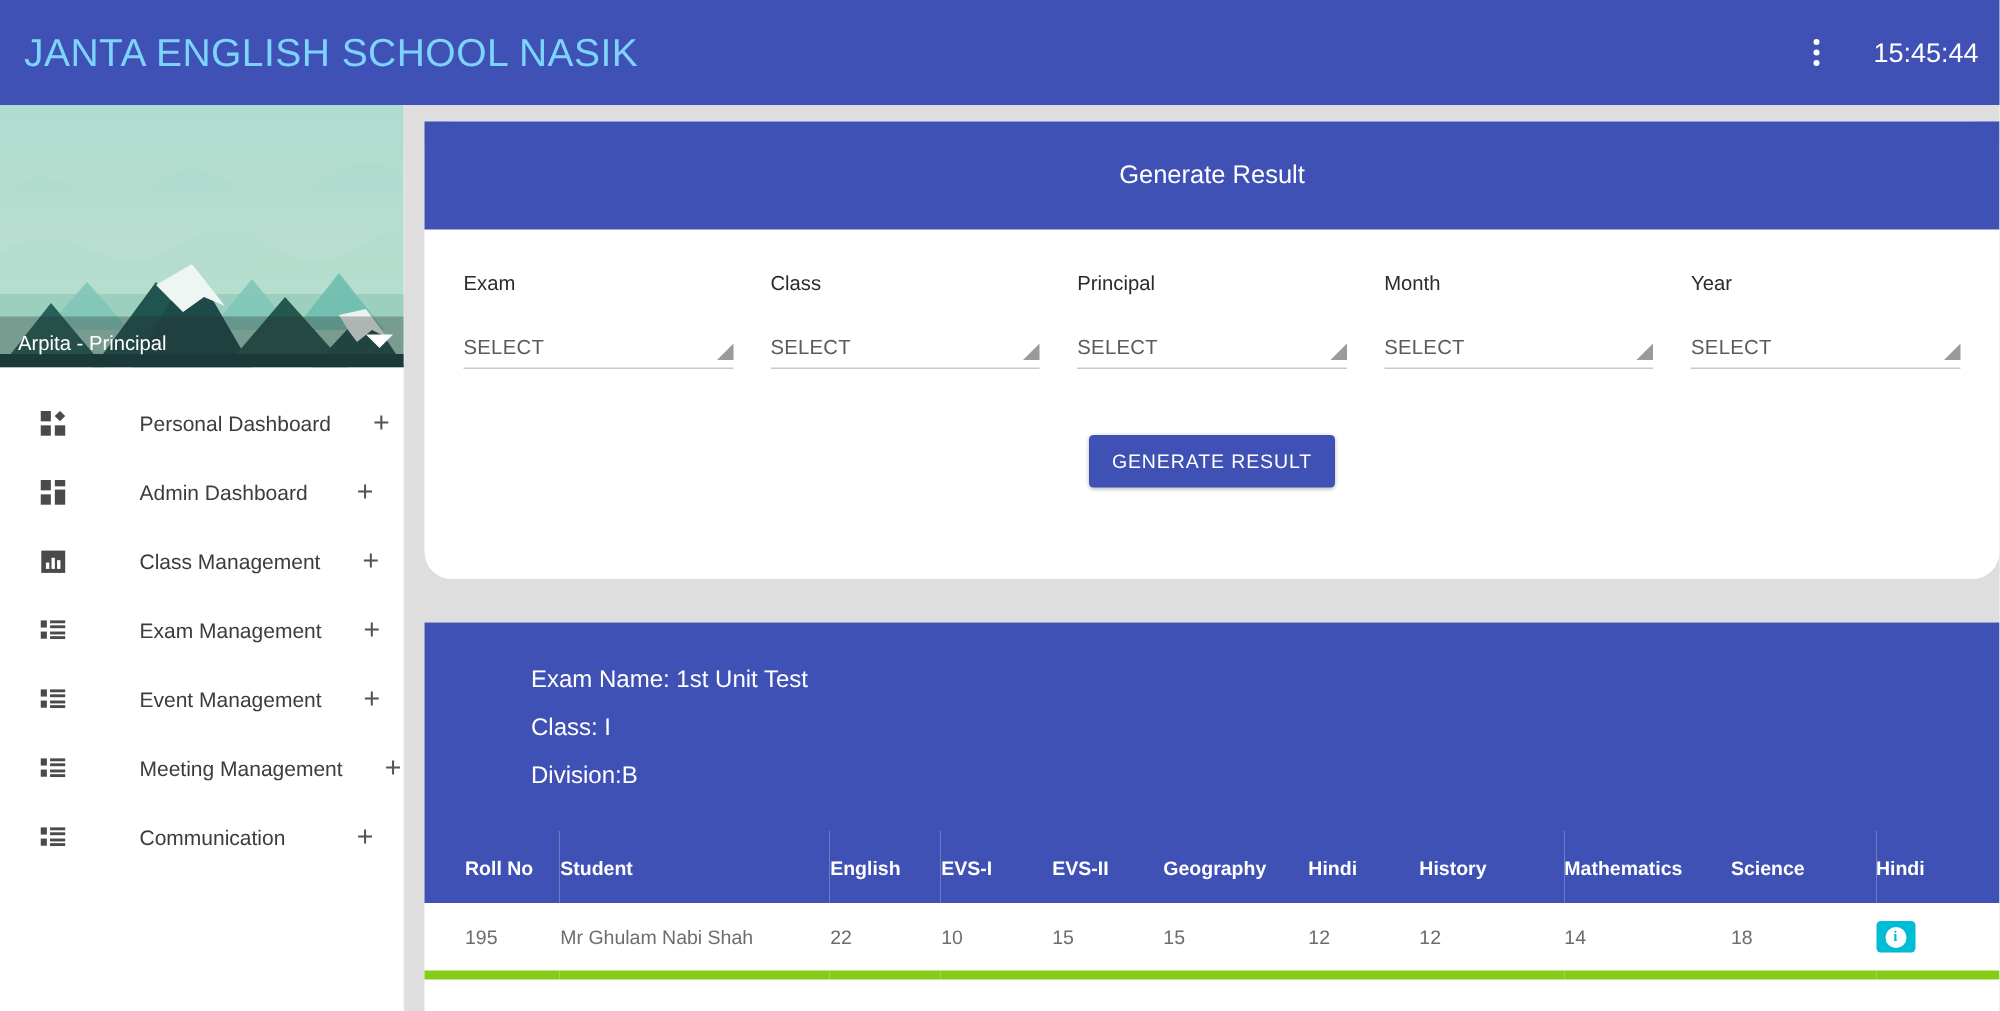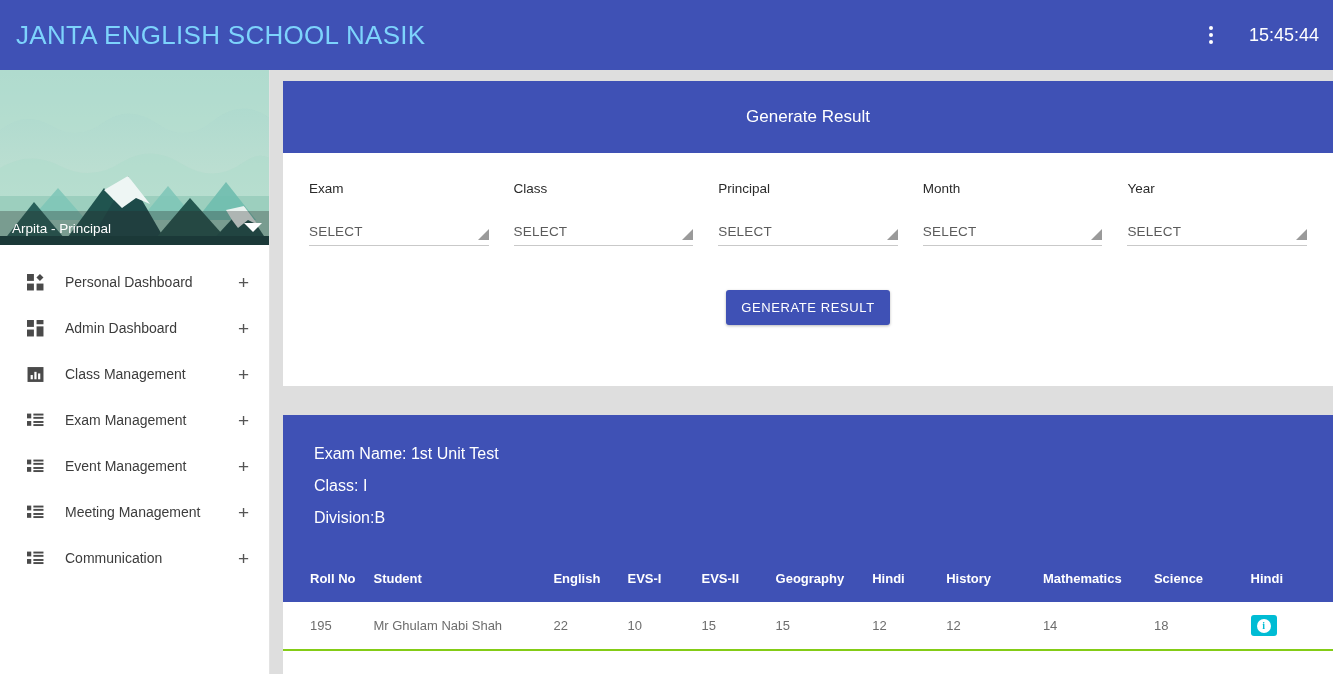--- a/index.html
+++ b/index.html
@@ -81,20 +81,21 @@
     border-right: 9px solid transparent;
     border-top: 9px solid #ffffff;
   }
 
   .menu { padding-top: 14px; }
   .menu-item {
     height: 46px;
     display: flex; align-items: center;
     padding: 0 20px 0 26px;
     cursor: pointer;
+    gap: 28px;
   }
   .menu-icon {
     width: 18px; height: 18px;
     flex: 0 0 18px;
     display: flex; align-items: center; justify-content: center;
     color: #4a4a4a;
   }
   .menu-label {
     margin-left: 21px;
     font-size: 14px;
@@ -116,20 +117,21 @@
     background: #dedede;
     overflow: hidden;
   }
 
   .card { background: #ffffff; }
 
   .panel-generate {
     position: absolute; top: 11px; left: 13px;
     width: 1050px; height: 305px;
     background: #ffffff;
+    border-radius: 18px;
   }
   .panel-head {
     height: 72px;
     background: #3f51b5;
     color: #ffffff;
     display: flex; align-items: center; justify-content: center;
     font-size: 17px;
   }
 
   .form-row {
@@ -189,20 +191,21 @@
   }
   .exam-info {
     background: #3f51b5;
     color: #ffffff;
     padding: 23px 0 20px 31px;
   }
   .exam-info div {
     font-size: 16px;
     line-height: 32px;
     white-space: nowrap;
+    margin-left: 40px;
   }
 
   table.result {
     width: 1050px;
     border-collapse: collapse;
     table-layout: fixed;
   }
   table.result thead th {
     background: #3f51b5;
     color: #ffffff;
@@ -213,21 +216,21 @@
     padding: 0;
     vertical-align: middle;
     white-space: nowrap;
   }
   table.result tbody td {
     font-size: 13px;
     color: #6d6d6d;
     height: 48px;
     padding: 0;
     vertical-align: middle;
-    border-bottom: 2px solid #84cc16;
+    border-bottom: 6px solid #84cc16;
     white-space: nowrap;
   }
   .c-roll   { width: 88px;  padding-left: 27px !important; }
   .c-stud   { width: 175px; }
   .c-sub    { width: 72px; }
   .c-subw   { width: 94px; }
   .c-math   { width: 108px; }
   .c-view   { width: 80px; }
 
   .view-btn {

